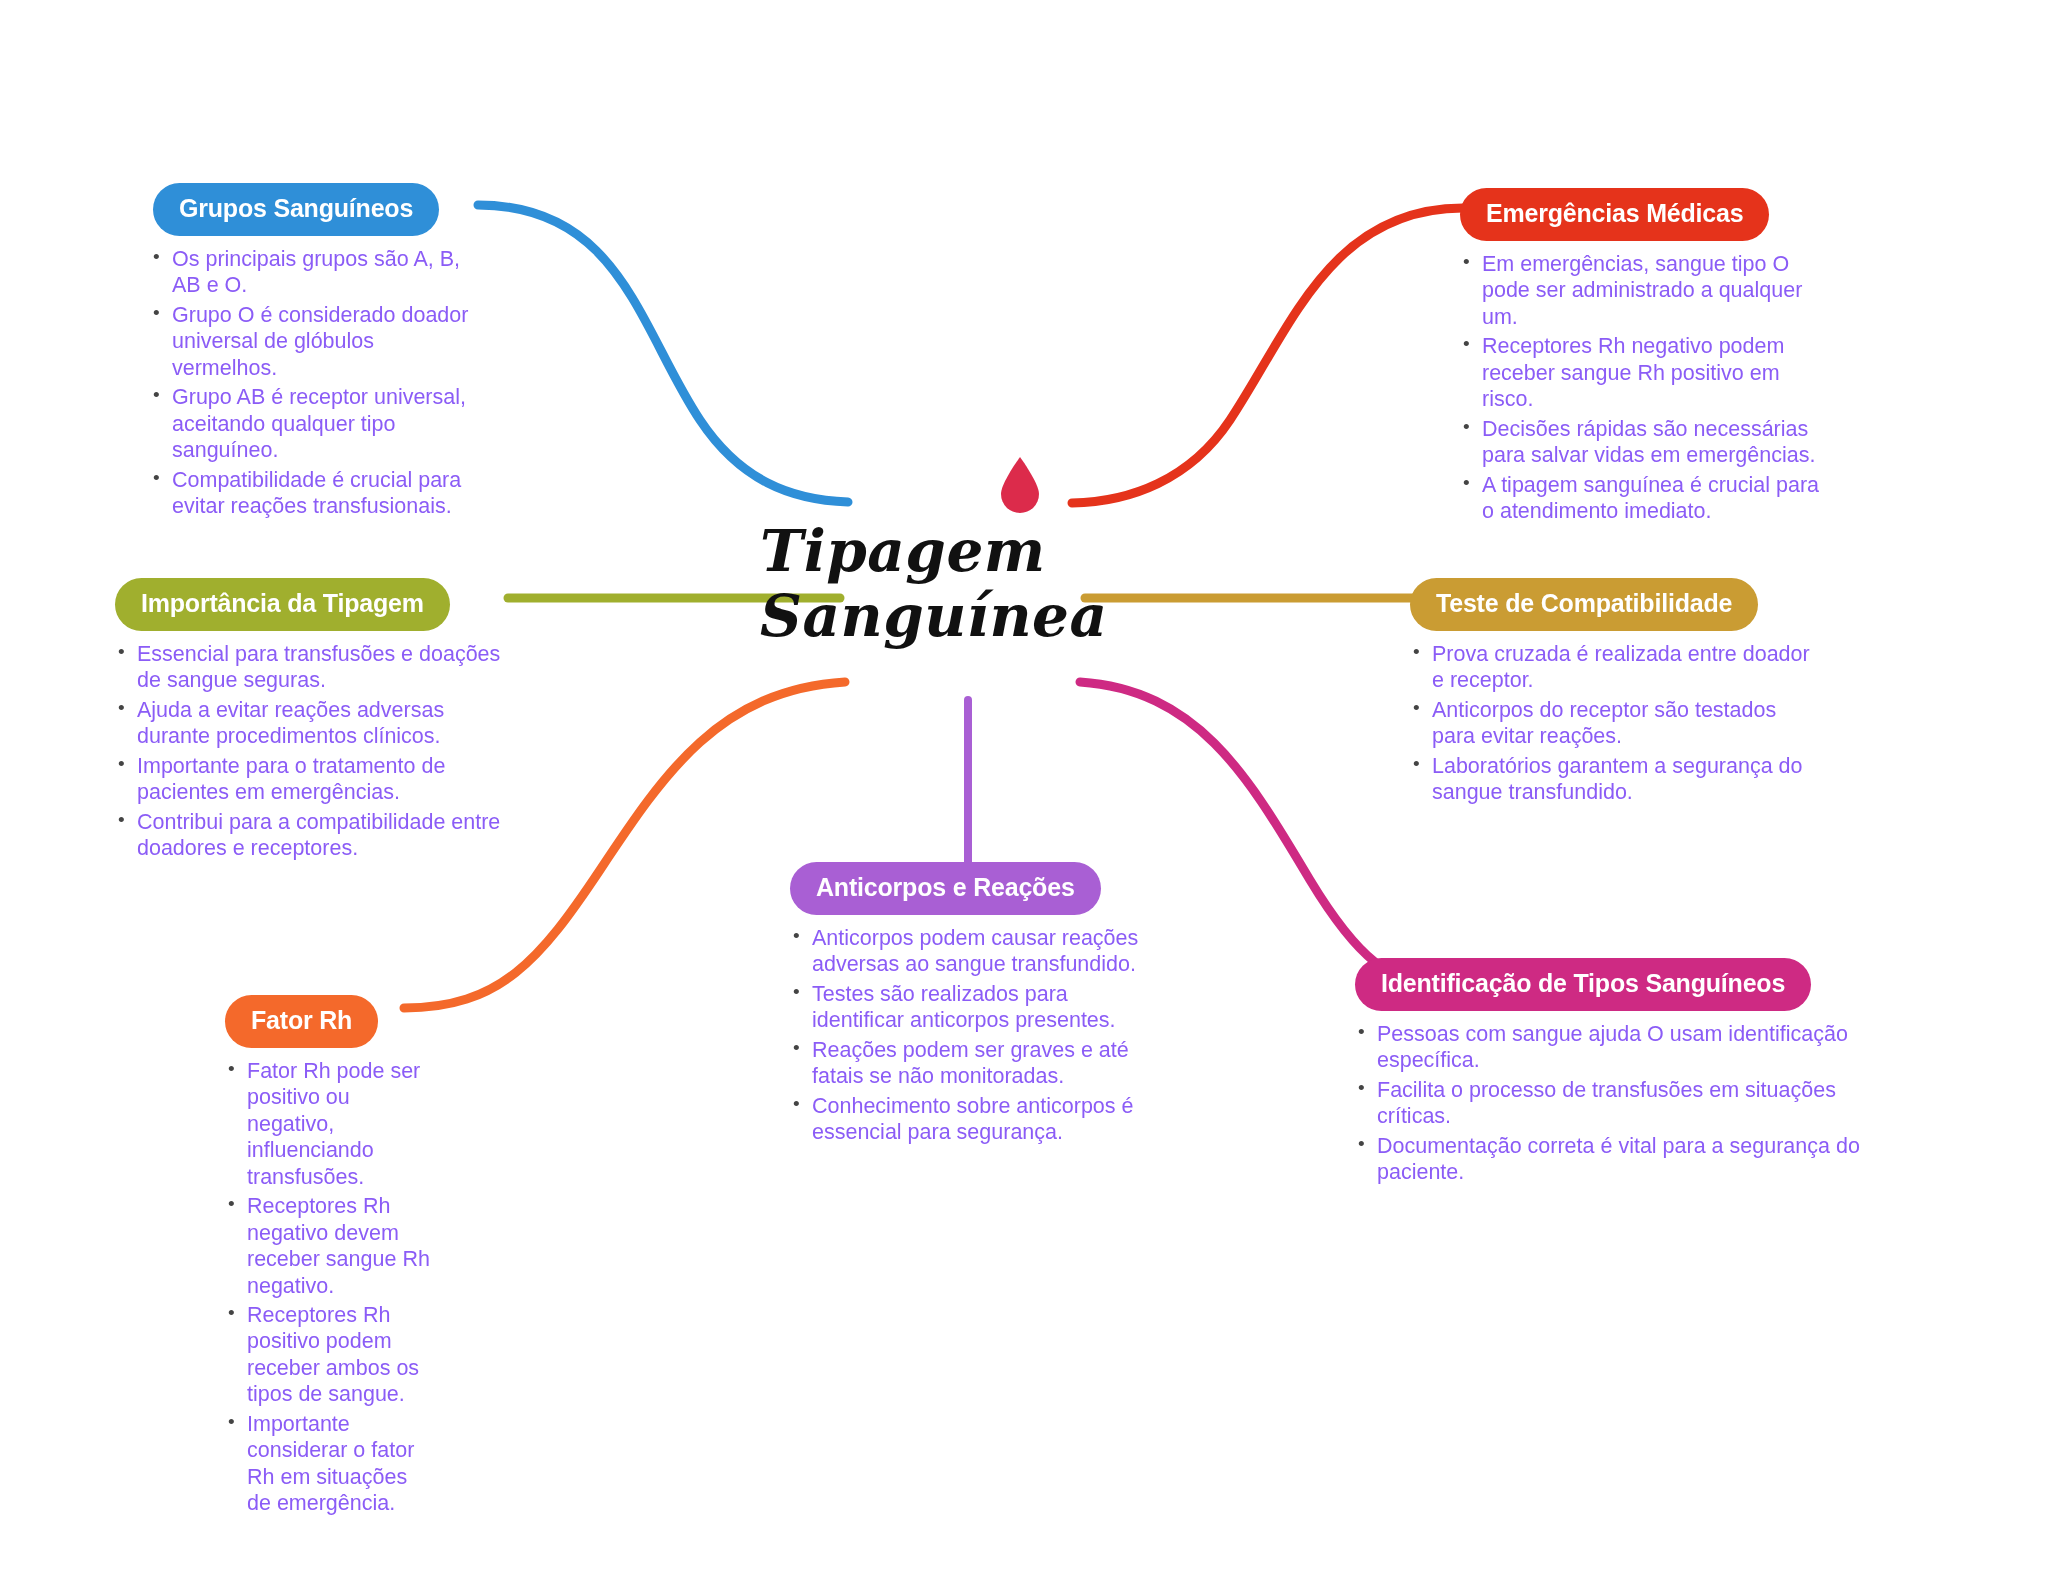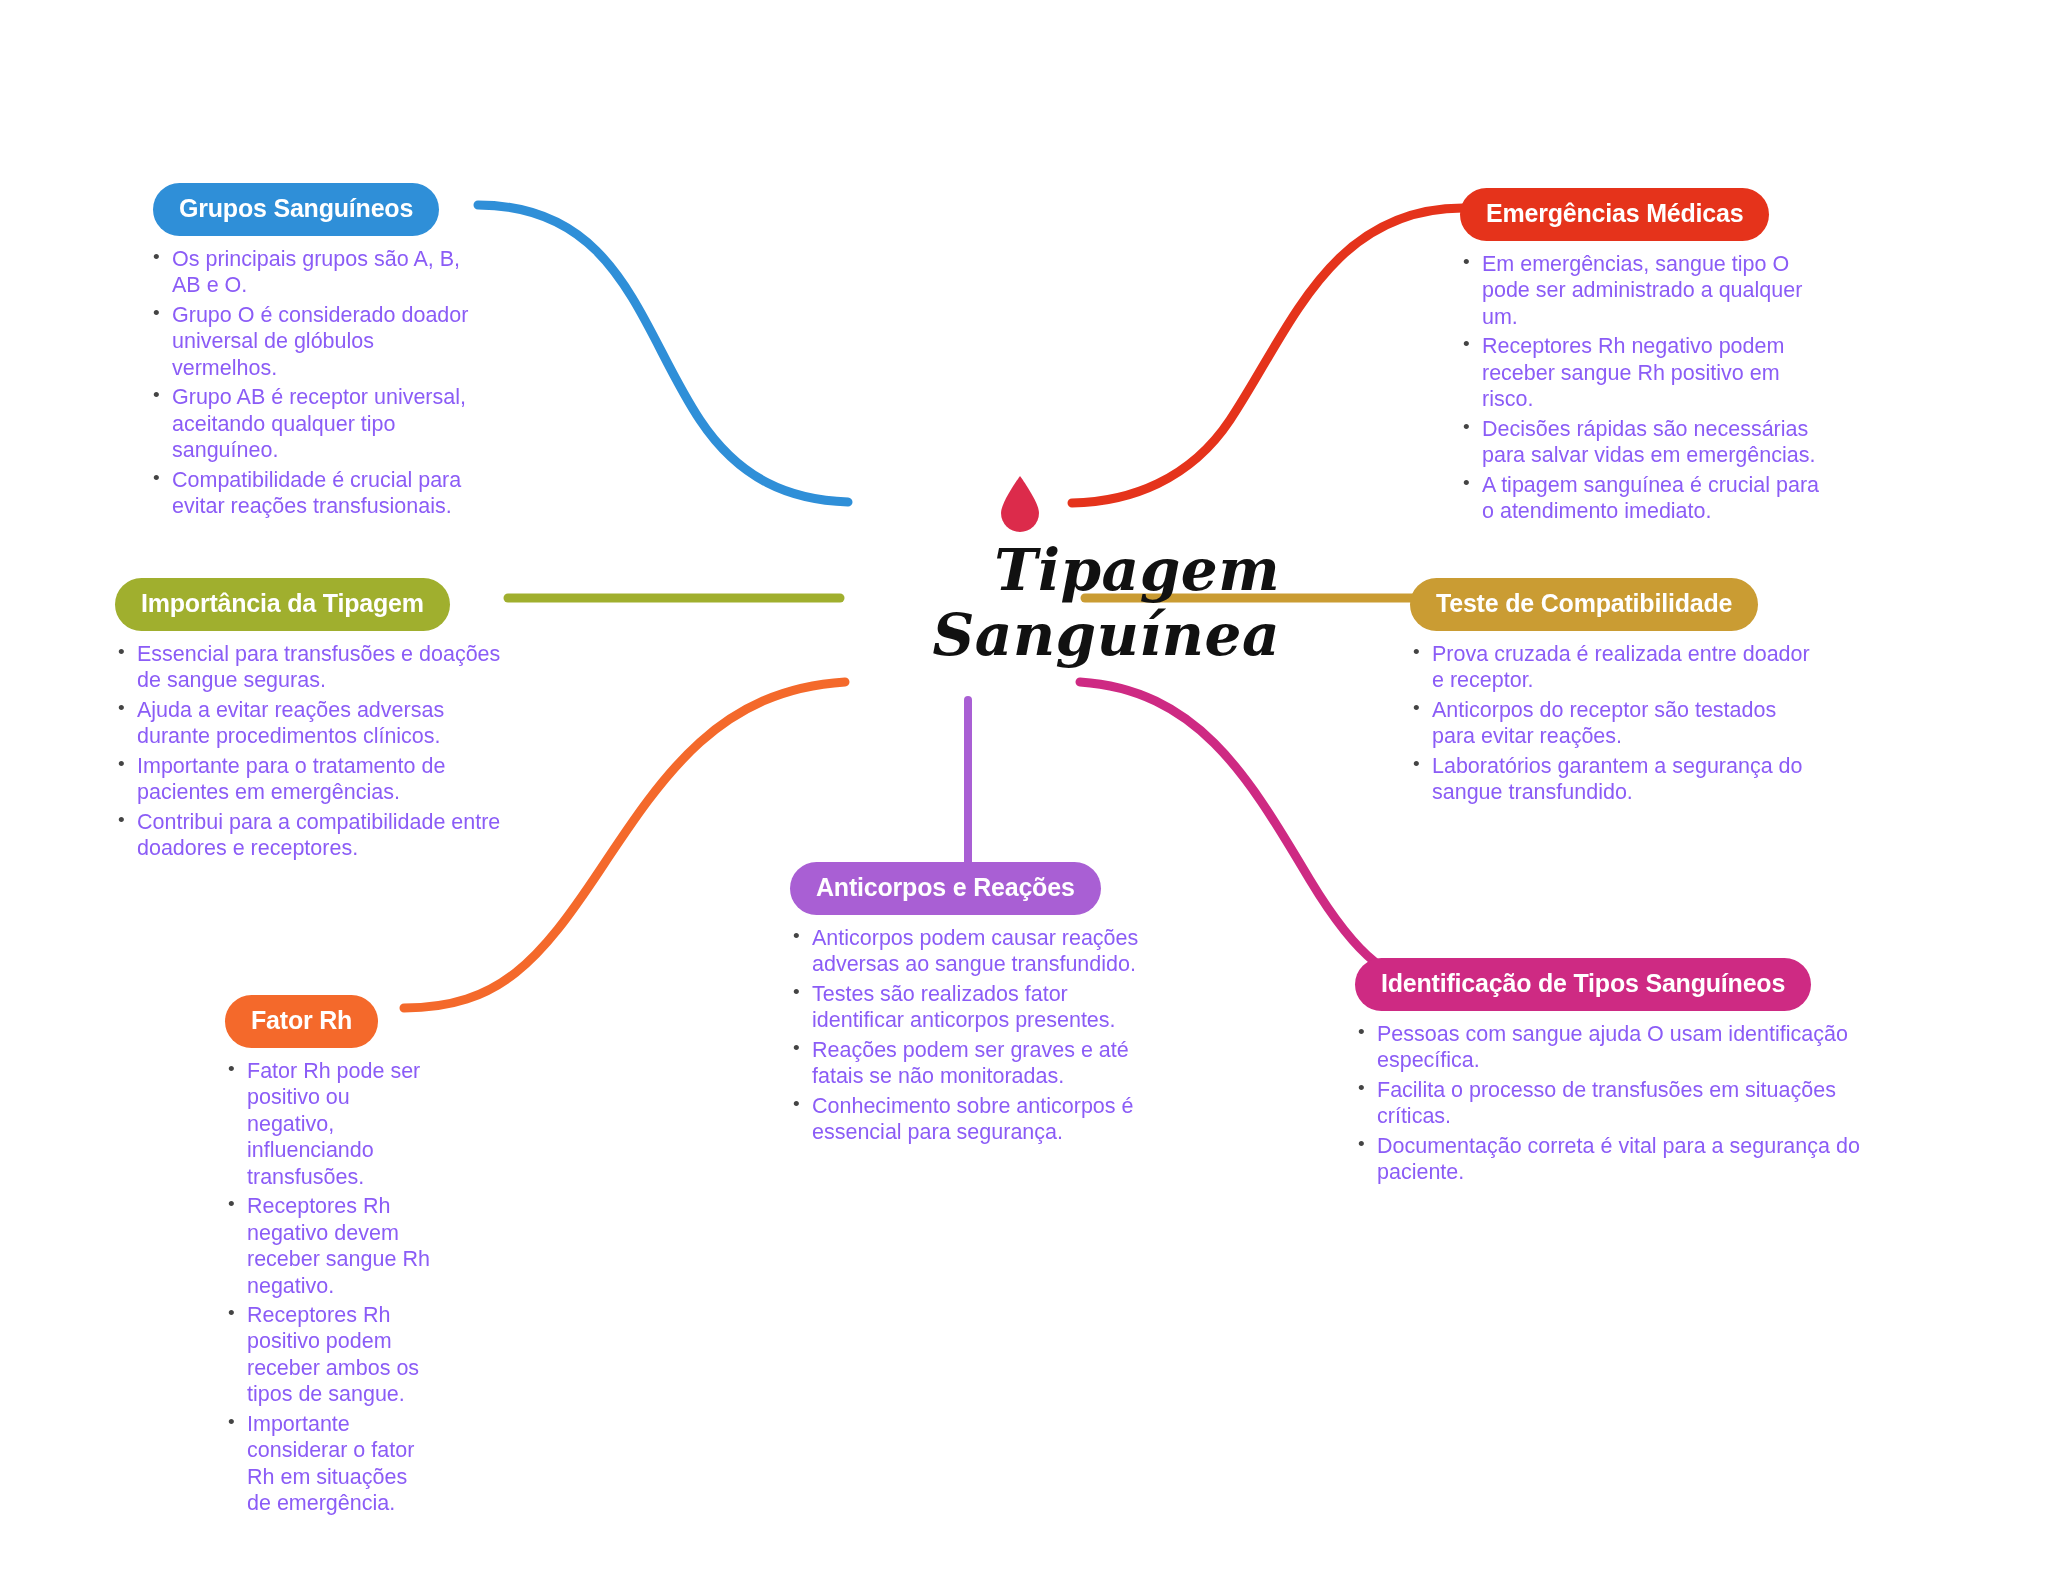--- a/index.html
+++ b/index.html
@@ -28,23 +28,23 @@
     left: 0; top: 0;
     width: 2048px;
     height: 1569px;
     pointer-events: none;
   }
 
   
   .center-node {
     position: absolute;
     left: 760px;
-    top: 474px;
+    top: 455px;
     width: 520px;
-    text-align: right;
+    text-align: left;
     z-index: 5;
   }
   .blood-drop {
     display: block;
     margin: 0 auto 6px auto;
     width: 46px;
     height: 58px;
   }
   .center-title {
     font-family: "DejaVu Serif", serif;
@@ -202,21 +202,21 @@
       <li>Importante considerar o fator Rh em situações de emergência.</li>
     </ul>
   </div>
 
   <div class="branch" id="branch-anticorpos">
     <div class="pill-row">
       <span class="branch-pill" style="background: rgb(169, 95, 212);">Anticorpos e Reações</span>
     </div>
     <ul class="bullets">
       <li>Anticorpos podem causar reações adversas ao sangue transfundido.</li>
-      <li>Testes são realizados fator identificar anticorpos presentes.</li>
+      <li>Testes são realizados para identificar anticorpos presentes.</li>
       <li>Reações podem ser graves e até fatais se não monitoradas.</li>
       <li>Conhecimento sobre anticorpos é essencial para segurança.</li>
     </ul>
   </div>
 
   <div class="branch right-block" id="branch-identificacao">
     <div class="pill-row">
       <span class="branch-pill" style="background: rgb(206, 42, 131);">Identificação de Tipos Sanguíneos</span>
     </div>
     <ul class="bullets">

